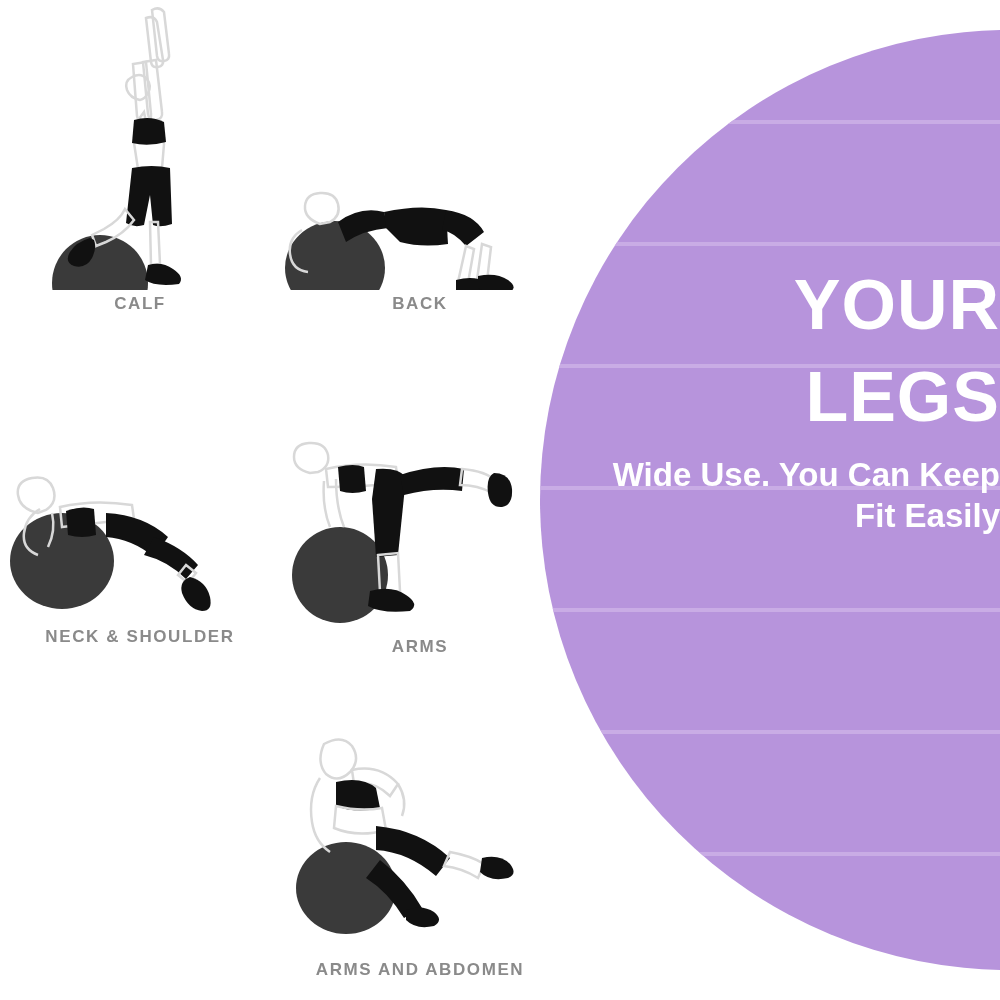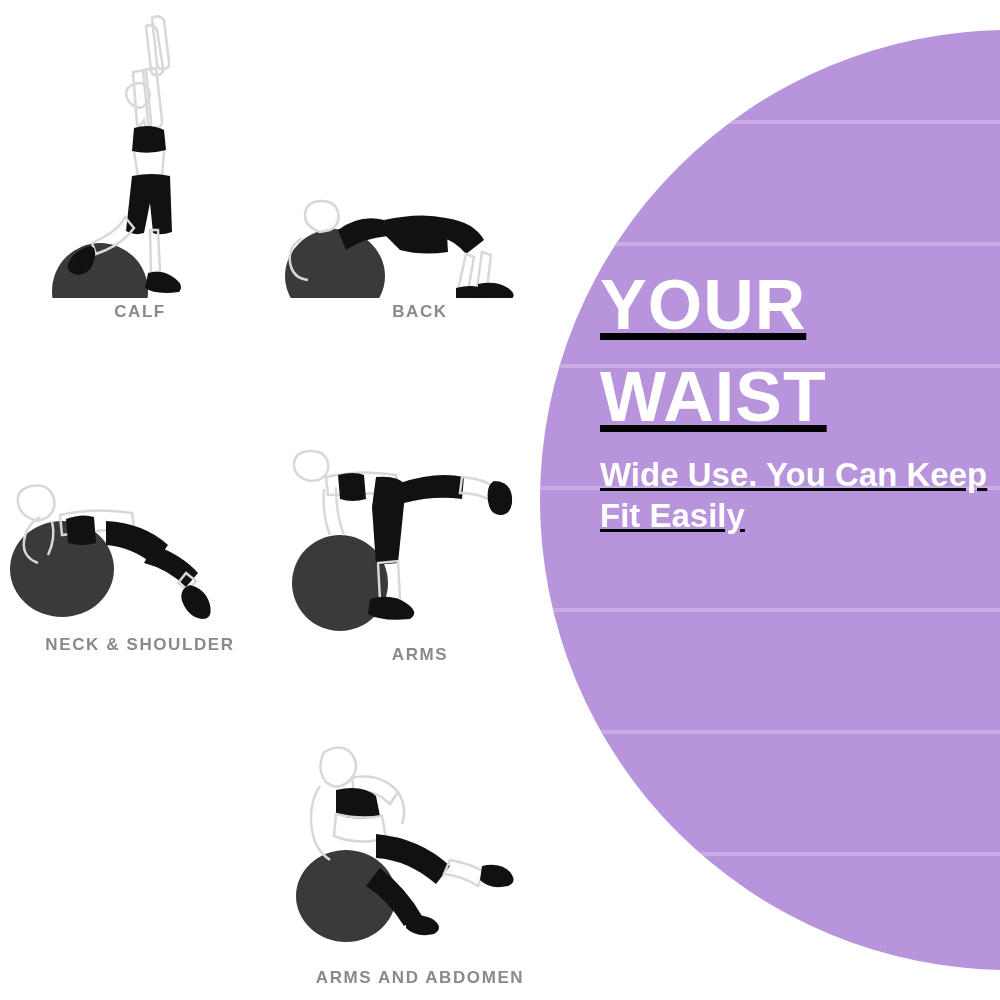--- a/index.html
+++ b/index.html
@@ -37,23 +37,22 @@
     height: 4px;
     background: #cdb0e6;
     opacity: 0.85;
   }
 
   #promo-text {
     position: absolute;
     left: 600px;
     top: 270px;
     width: 400px;
-    text-align: left;
+    text-align: right;
     z-index: 5;
-    text-decoration: underline;
   }
   .promo-line {
     color: #ffffff;
     font-weight: bold;
     font-size: 70px;
     line-height: 1.0;
     letter-spacing: 1px;
     margin-bottom: 22px;
     white-space: nowrap;
   }
@@ -71,21 +70,20 @@
     position: absolute;
     left: 0;
     top: 0;
     width: 560px;
     height: 1000px;
   }
   .exercise-cell {
     position: absolute;
     width: 280px;
     height: 333px;
-    margin-top: 8px;
   }
   .exercise-figure {
     position: absolute;
     left: 0;
     top: 0;
     width: 280px;
     height: 290px;
   }
   .exercise-label {
     position: absolute;
@@ -110,21 +108,21 @@
     <div class="panel-stripe" style="top:212px;"></div>
     <div class="panel-stripe" style="top:334px;"></div>
     <div class="panel-stripe" style="top:456px;"></div>
     <div class="panel-stripe" style="top:578px;"></div>
     <div class="panel-stripe" style="top:700px;"></div>
     <div class="panel-stripe" style="top:822px;"></div>
   </div>
 
   <div id="promo-text">
     <div class="promo-line">YOUR</div>
-    <div class="promo-line">WAIST</div>
+    <div class="promo-line">LEGS</div>
     <div id="promo-subtitle">Wide Use. You Can Keep Fit Easily</div>
   </div>
 
   <div id="exercise-grid">
 
     <div class="exercise-cell" style="left:0px; top:0px;">
       <div class="exercise-figure">
         <svg viewBox="0 0 280 290" xmlns="http://www.w3.org/2000/svg">
           <circle cx="100" cy="283" r="48" fill="#3a3a3a"></circle>
 

